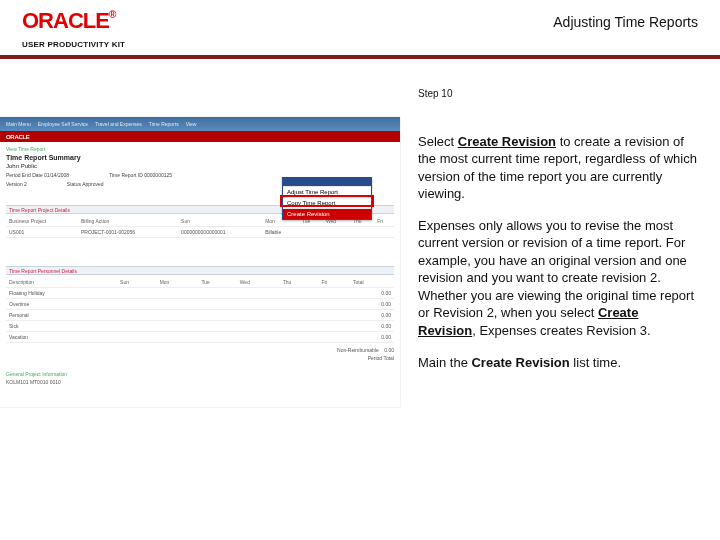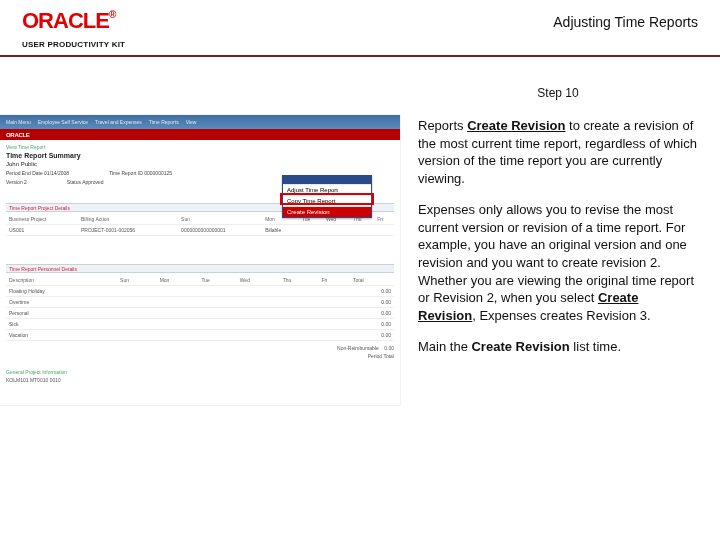--- a/index.html
+++ b/index.html
@@ -9,21 +9,21 @@
     height: 540px;
     background: #fff;
     position: relative;
     overflow: hidden;
   }
   .header {
     display: flex;
     justify-content: space-between;
     align-items: flex-start;
     padding: 10px 22px 6px 22px;
-    border-bottom: 2px solid #7f1d1d;
+    border-bottom: 4px solid #7f1d1d;
   }
   .logo-block { display: flex; flex-direction: column; }
   .oracle-logo {
     font-family: Arial, sans-serif;
     font-weight: bold;
     font-size: 22px;
     color: #e40000;
     letter-spacing: -1px;
     line-height: 1;
   }
@@ -121,21 +121,21 @@
   }
   .mini-table th { color:#666; font-weight:normal; }
   .mini-table td.num { text-align:right; }
   .guide-pane {
     flex: 1;
     font-size: 13px;
     line-height: 1.35;
     color: #111;
     padding-top: 10px;
   }
-  .step-label { font-size: 12px; margin-bottom: 16px; text-align: center; }
+  .step-label { font-size: 10px; margin-bottom: 32px; }
   .para { margin-bottom: 14px; }
   .b { font-weight: bold; }
   .u { text-decoration: underline; }
 </style>
 </head>
 <body>
 
 <div class="header">
   <div class="logo-block">
     <div class="oracle-logo">
@@ -281,21 +281,21 @@
       <div class="dd-item">Copy Time Report</div>
       <div class="dd-item hi">Create Revision</div>
     </div>
     <div class="red-callout"></div>
   </div>
 
   <div class="guide-pane">
     <div class="step-label">Step 10</div>
 
     <p class="para">
-      <span>Reports </span><span class="b u">Create Revision</span><span> to create a revision of the most current time report, regardless of which version of the time report you are currently viewing.</span>
+      <span>Select </span><span class="b u">Create Revision</span><span> to create a revision of the most current time report, regardless of which version of the time report you are currently viewing.</span>
     </p>
 
     <p class="para">
       <span>Expenses only allows you to revise the most current version or revision of a time report. For example, you have an original version and one revision and you want to create revision 2. Whether you are viewing the original time report or Revision 2, when you select </span><span class="b u">Create Revision</span><span>, Expenses creates Revision 3.</span>
     </p>
 
     <p class="para">
       <span>Main the </span><span class="b">Create Revision</span><span> list time.</span>
     </p>
   </div>

